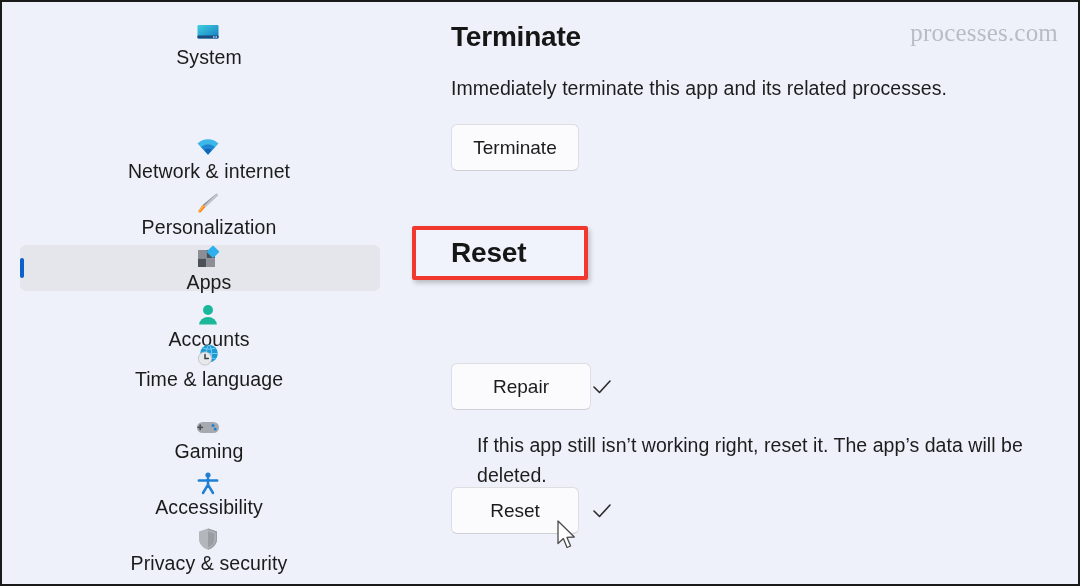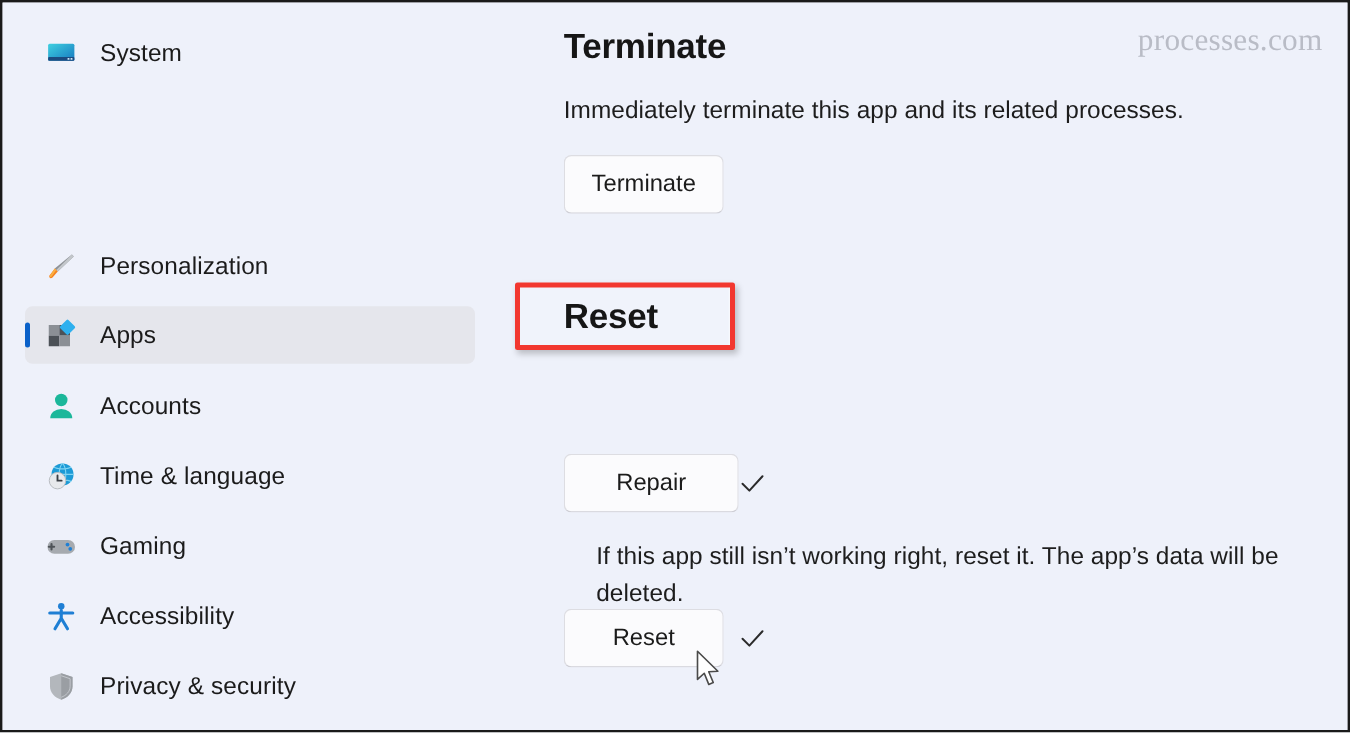--- a/index.html
+++ b/index.html
@@ -29,20 +29,21 @@
   }
   .nav-item {
     position: absolute;
     left: 18px;
     width: 360px;
     height: 46px;
     display: flex;
     align-items: center;
     border-radius: 6px;
     box-sizing: border-box;
+    flex-direction: column;
   }
   .nav-item.selected {
     background: #e5e6ec;
   }
   .nav-item .sel-bar {
     position: absolute;
     left: 0px;
     top: 13px;
     width: 4px;
     height: 20px;
@@ -176,20 +177,30 @@
           <rect x="2.5" y="5" width="21" height="13.5" rx="1.2" fill="url(#gMon)"></rect>
           <rect x="2.5" y="15.5" width="21" height="3" rx="0.8" fill="#1b4b80"></rect>
           <rect x="18" y="16.3" width="1.6" height="1.4" rx="0.4" fill="#cfe8f7"></rect>
           <rect x="20.4" y="16.3" width="1.6" height="1.4" rx="0.4" fill="#cfe8f7"></rect>
         </svg>
       </span>
       <span class="nav-label">System</span>
     </div>
 
 
+    <div class="nav-item" style="top:132px">
+      <span class="nav-icon">
+        <svg viewBox="0 0 26 26" width="26" height="26">
+          <path d="M2.5 9.5 A15 15 0 0 1 23.5 9.5 L13 21 Z" fill="#3bb7e8"></path>
+          <path d="M6.2 12.9 A10 10 0 0 1 19.8 12.9 L13 20.4 Z" fill="#1e86d0"></path>
+          <path d="M9.3 16.2 A5.6 5.6 0 0 1 16.7 16.2 L13 20.3 Z" fill="#1662b5"></path>
+        </svg>
+      </span>
+      <span class="nav-label">Network &amp; internet</span>
+    </div>
 
     <div class="nav-item" style="top:188px">
       <span class="nav-icon">
         <svg viewBox="0 0 26 26" width="26" height="26">
           <path d="M21.5 3.5 L23 5.2 L10.2 17.2 L7.8 14.7 Z" fill="#8d9196"></path>
           <path d="M21.5 3.5 L23 5.2 L10.2 17.2 L9 16 Z" fill="#c3c7cb"></path>
           <path d="M7.8 14.7 L10.2 17.2 L6 22 C4.4 23.3 2.8 22 3.6 20.4 Z" fill="#f58220"></path>
           <path d="M7.8 14.7 L9 16 L5.2 21.4 C4.3 22.2 3.4 21.6 3.9 20.6 Z" fill="#fbb040"></path>
         </svg>
       </span>
@@ -213,21 +224,21 @@
     <div class="nav-item" style="top:300px">
       <span class="nav-icon">
         <svg viewBox="0 0 26 26" width="26" height="26">
           <circle cx="13" cy="8" r="5" fill="#1bb79a"></circle>
           <path d="M4.2 22.5 A8.8 7.4 0 0 1 21.8 22.5 Z" fill="#1bb79a"></path>
         </svg>
       </span>
       <span class="nav-label">Accounts</span>
     </div>
 
-    <div class="nav-item" style="top:356px">
+    <div class="nav-item" style="top:340px">
       <span class="nav-icon">
         <svg viewBox="0 0 26 26" width="26" height="26">
           <circle cx="14" cy="11.5" r="8.8" fill="#1c9ad6"></circle>
           <path d="M5.2 11.5 H22.8 M14 2.7 C10.5 6 10.5 17 14 20.3 C17.5 17 17.5 6 14 2.7 M7 5.6 C9.8 7.6 18.2 7.6 21 5.6 M7 17.4 C9.8 15.4 18.2 15.4 21 17.4" fill="none" stroke="#7fd4f2" stroke-width="0.9"></path>
           <circle cx="10" cy="16.5" r="6.6" fill="#e7e9ec" stroke="#b9bdc2" stroke-width="0.8"></circle>
           <path d="M10 12.4 V16.5 H13.3" fill="none" stroke="#3a3f45" stroke-width="1.5" stroke-linecap="round"></path>
         </svg>
       </span>
       <span class="nav-label">Time &amp; language</span>
     </div>

